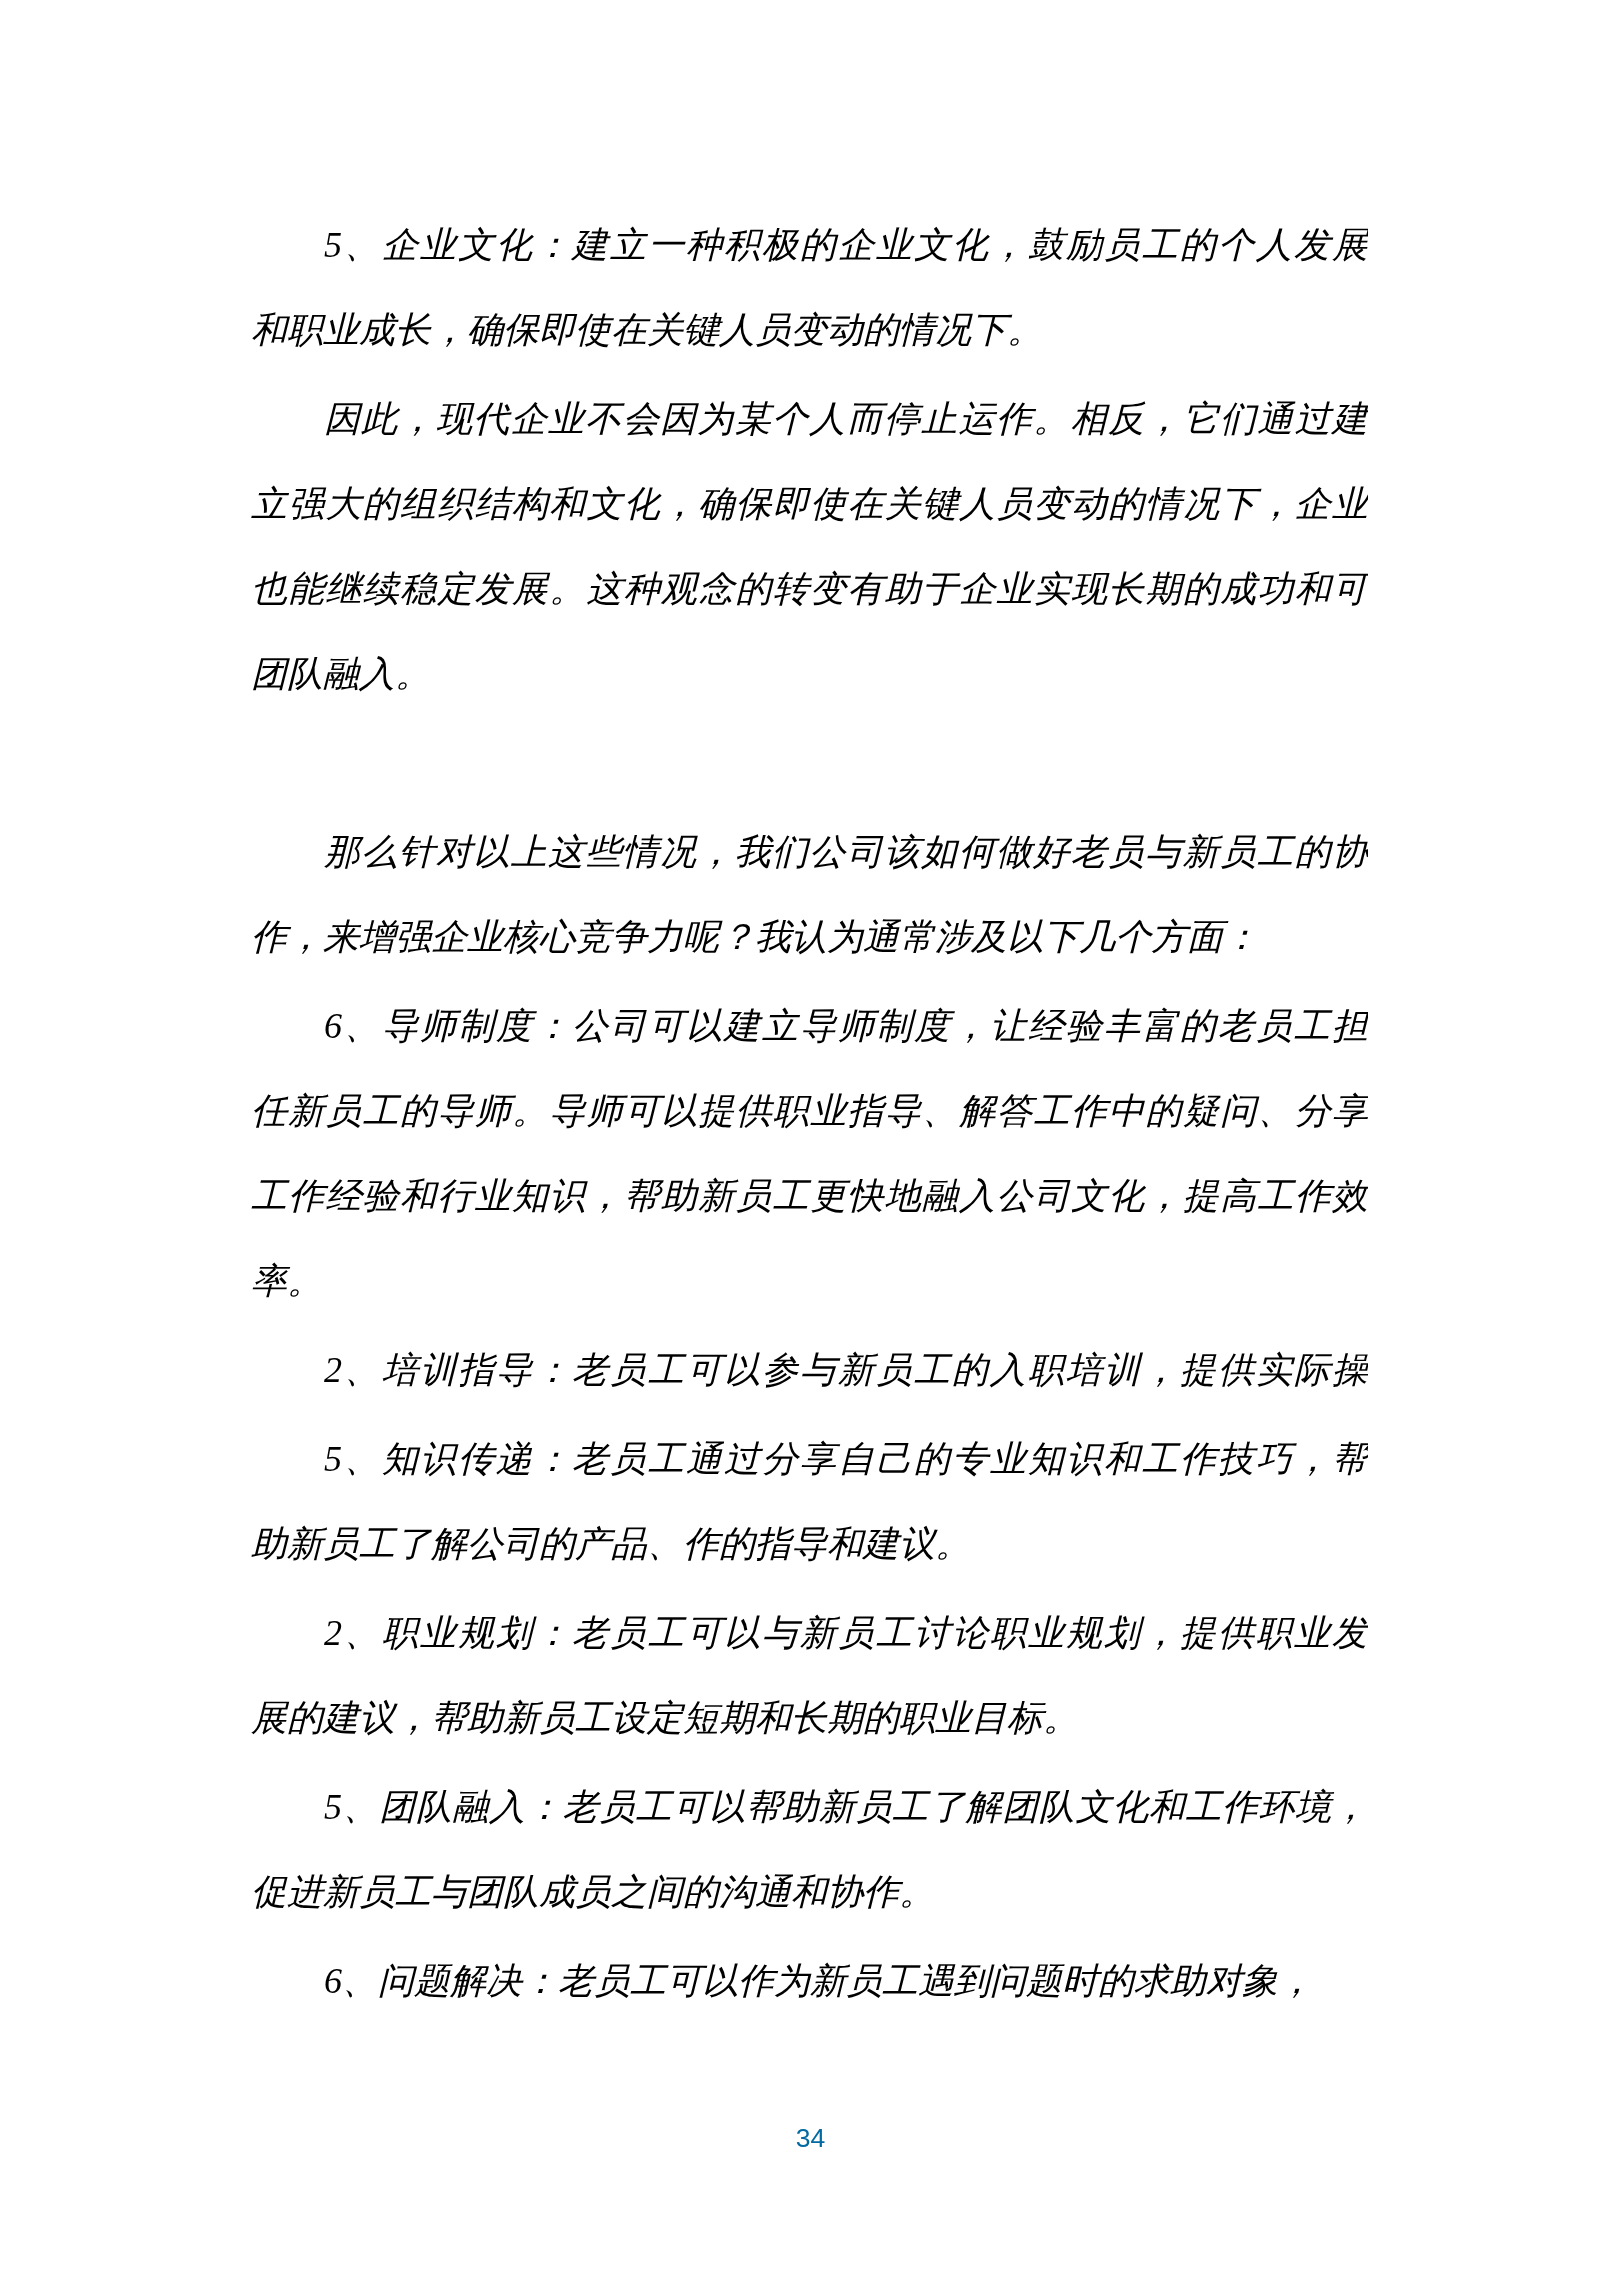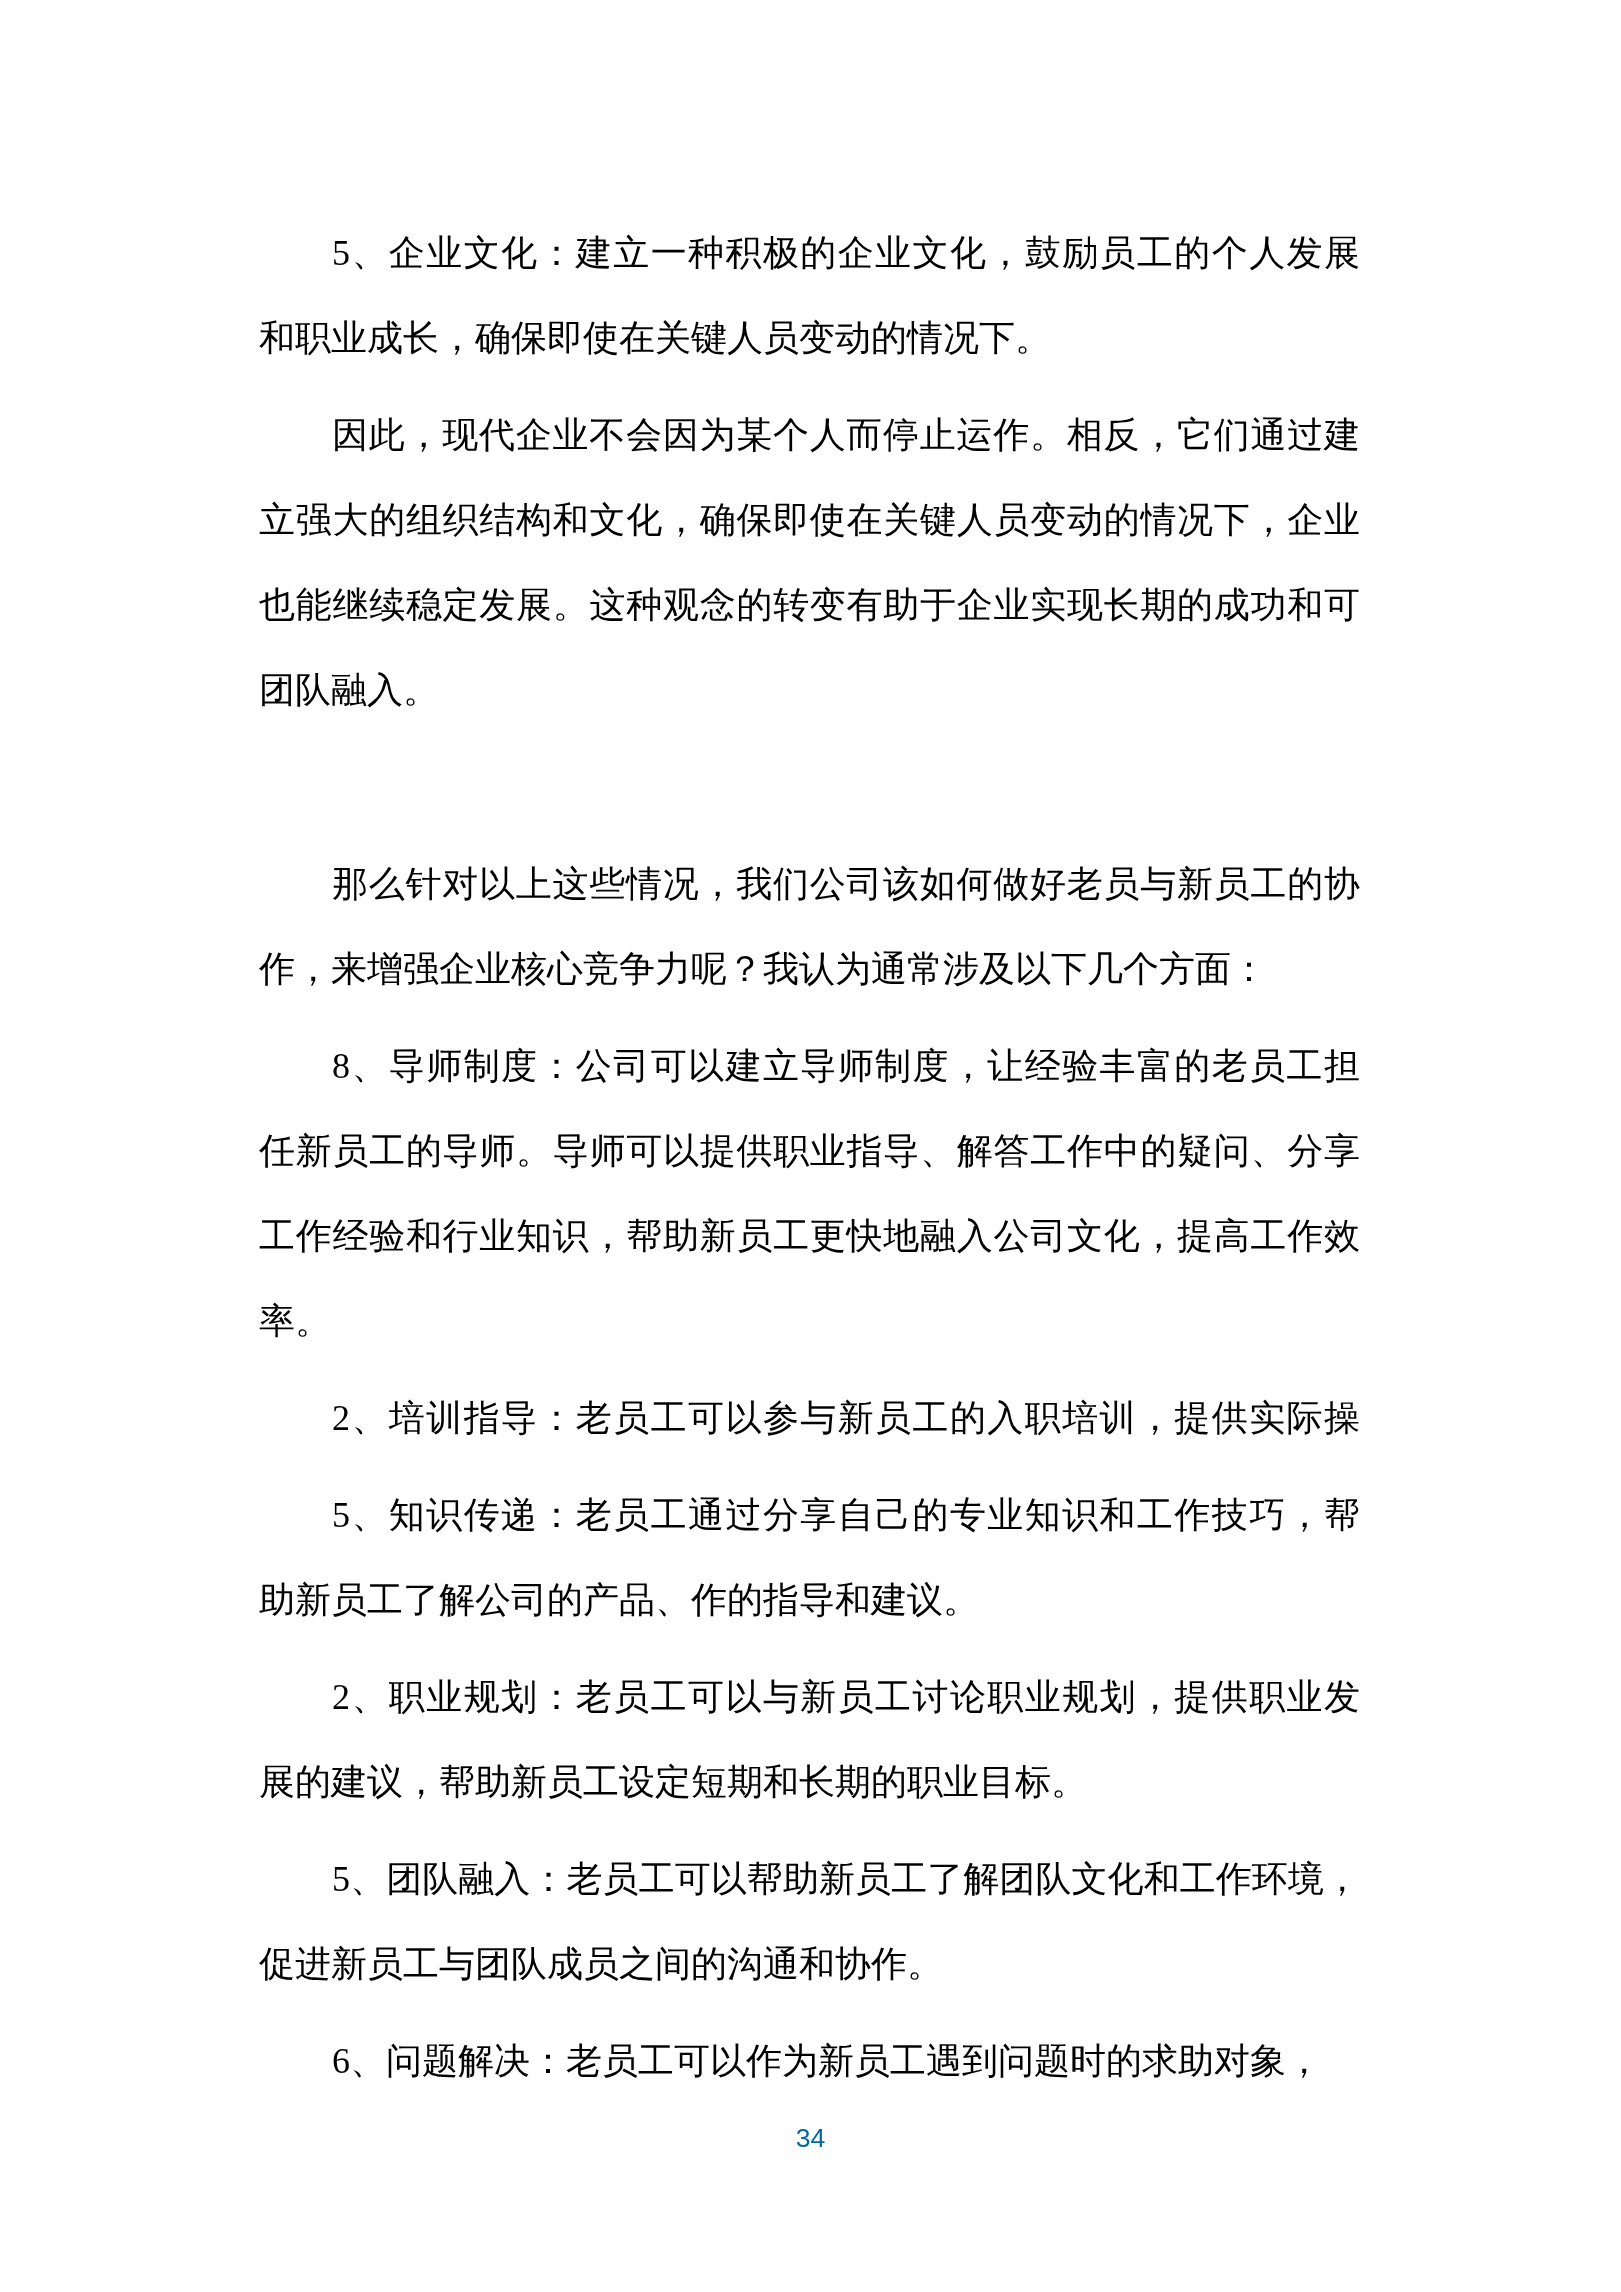--- a/index.html
+++ b/index.html
@@ -12,21 +12,21 @@
     color: #000000;
     font-family: "Liberation Serif", "DejaVu Serif", serif;
     overflow: hidden;
   }
   .content {
     position: absolute;
     left: 247px;
     top: 199px;
     width: 1125px;
   }
-  .para { margin: 12px; padding: 0; }
+  .para { margin: 4px; padding: 0; font-style: italic; }
   .line {
     display: block;
     font-size: 36px;
     line-height: 85px;
     height: 85px;
     letter-spacing: 0;
     text-align: justify;
     overflow: hidden;
   }
   
@@ -63,21 +63,21 @@
         <div class="line last">团队融入。</div>
       </div>
       <div class="para">
         <div class="line blank"></div>
       </div>
       <div class="para">
         <div class="line first fill">那么针对以上这些情况，我们公司该如何做好老员与新员工的协</div>
         <div class="line last">作，来增强企业核心竞争力呢？我认为通常涉及以下几个方面：</div>
       </div>
       <div class="para">
-        <div class="line first fill">8、导师制度：公司可以建立导师制度，让经验丰富的老员工担</div>
+        <div class="line first fill">6、导师制度：公司可以建立导师制度，让经验丰富的老员工担</div>
         <div class="line fill">任新员工的导师。导师可以提供职业指导、解答工作中的疑问、分享</div>
         <div class="line fill">工作经验和行业知识，帮助新员工更快地融入公司文化，提高工作效</div>
         <div class="line last">率。</div>
       </div>
       <div class="para">
         <div class="line first fill">2、培训指导：老员工可以参与新员工的入职培训，提供实际操</div>
       </div>
       <div class="para">
         <div class="line first fill">5、知识传递：老员工通过分享自己的专业知识和工作技巧，帮</div>
         <div class="line last">助新员工了解公司的产品、作的指导和建议。</div>

